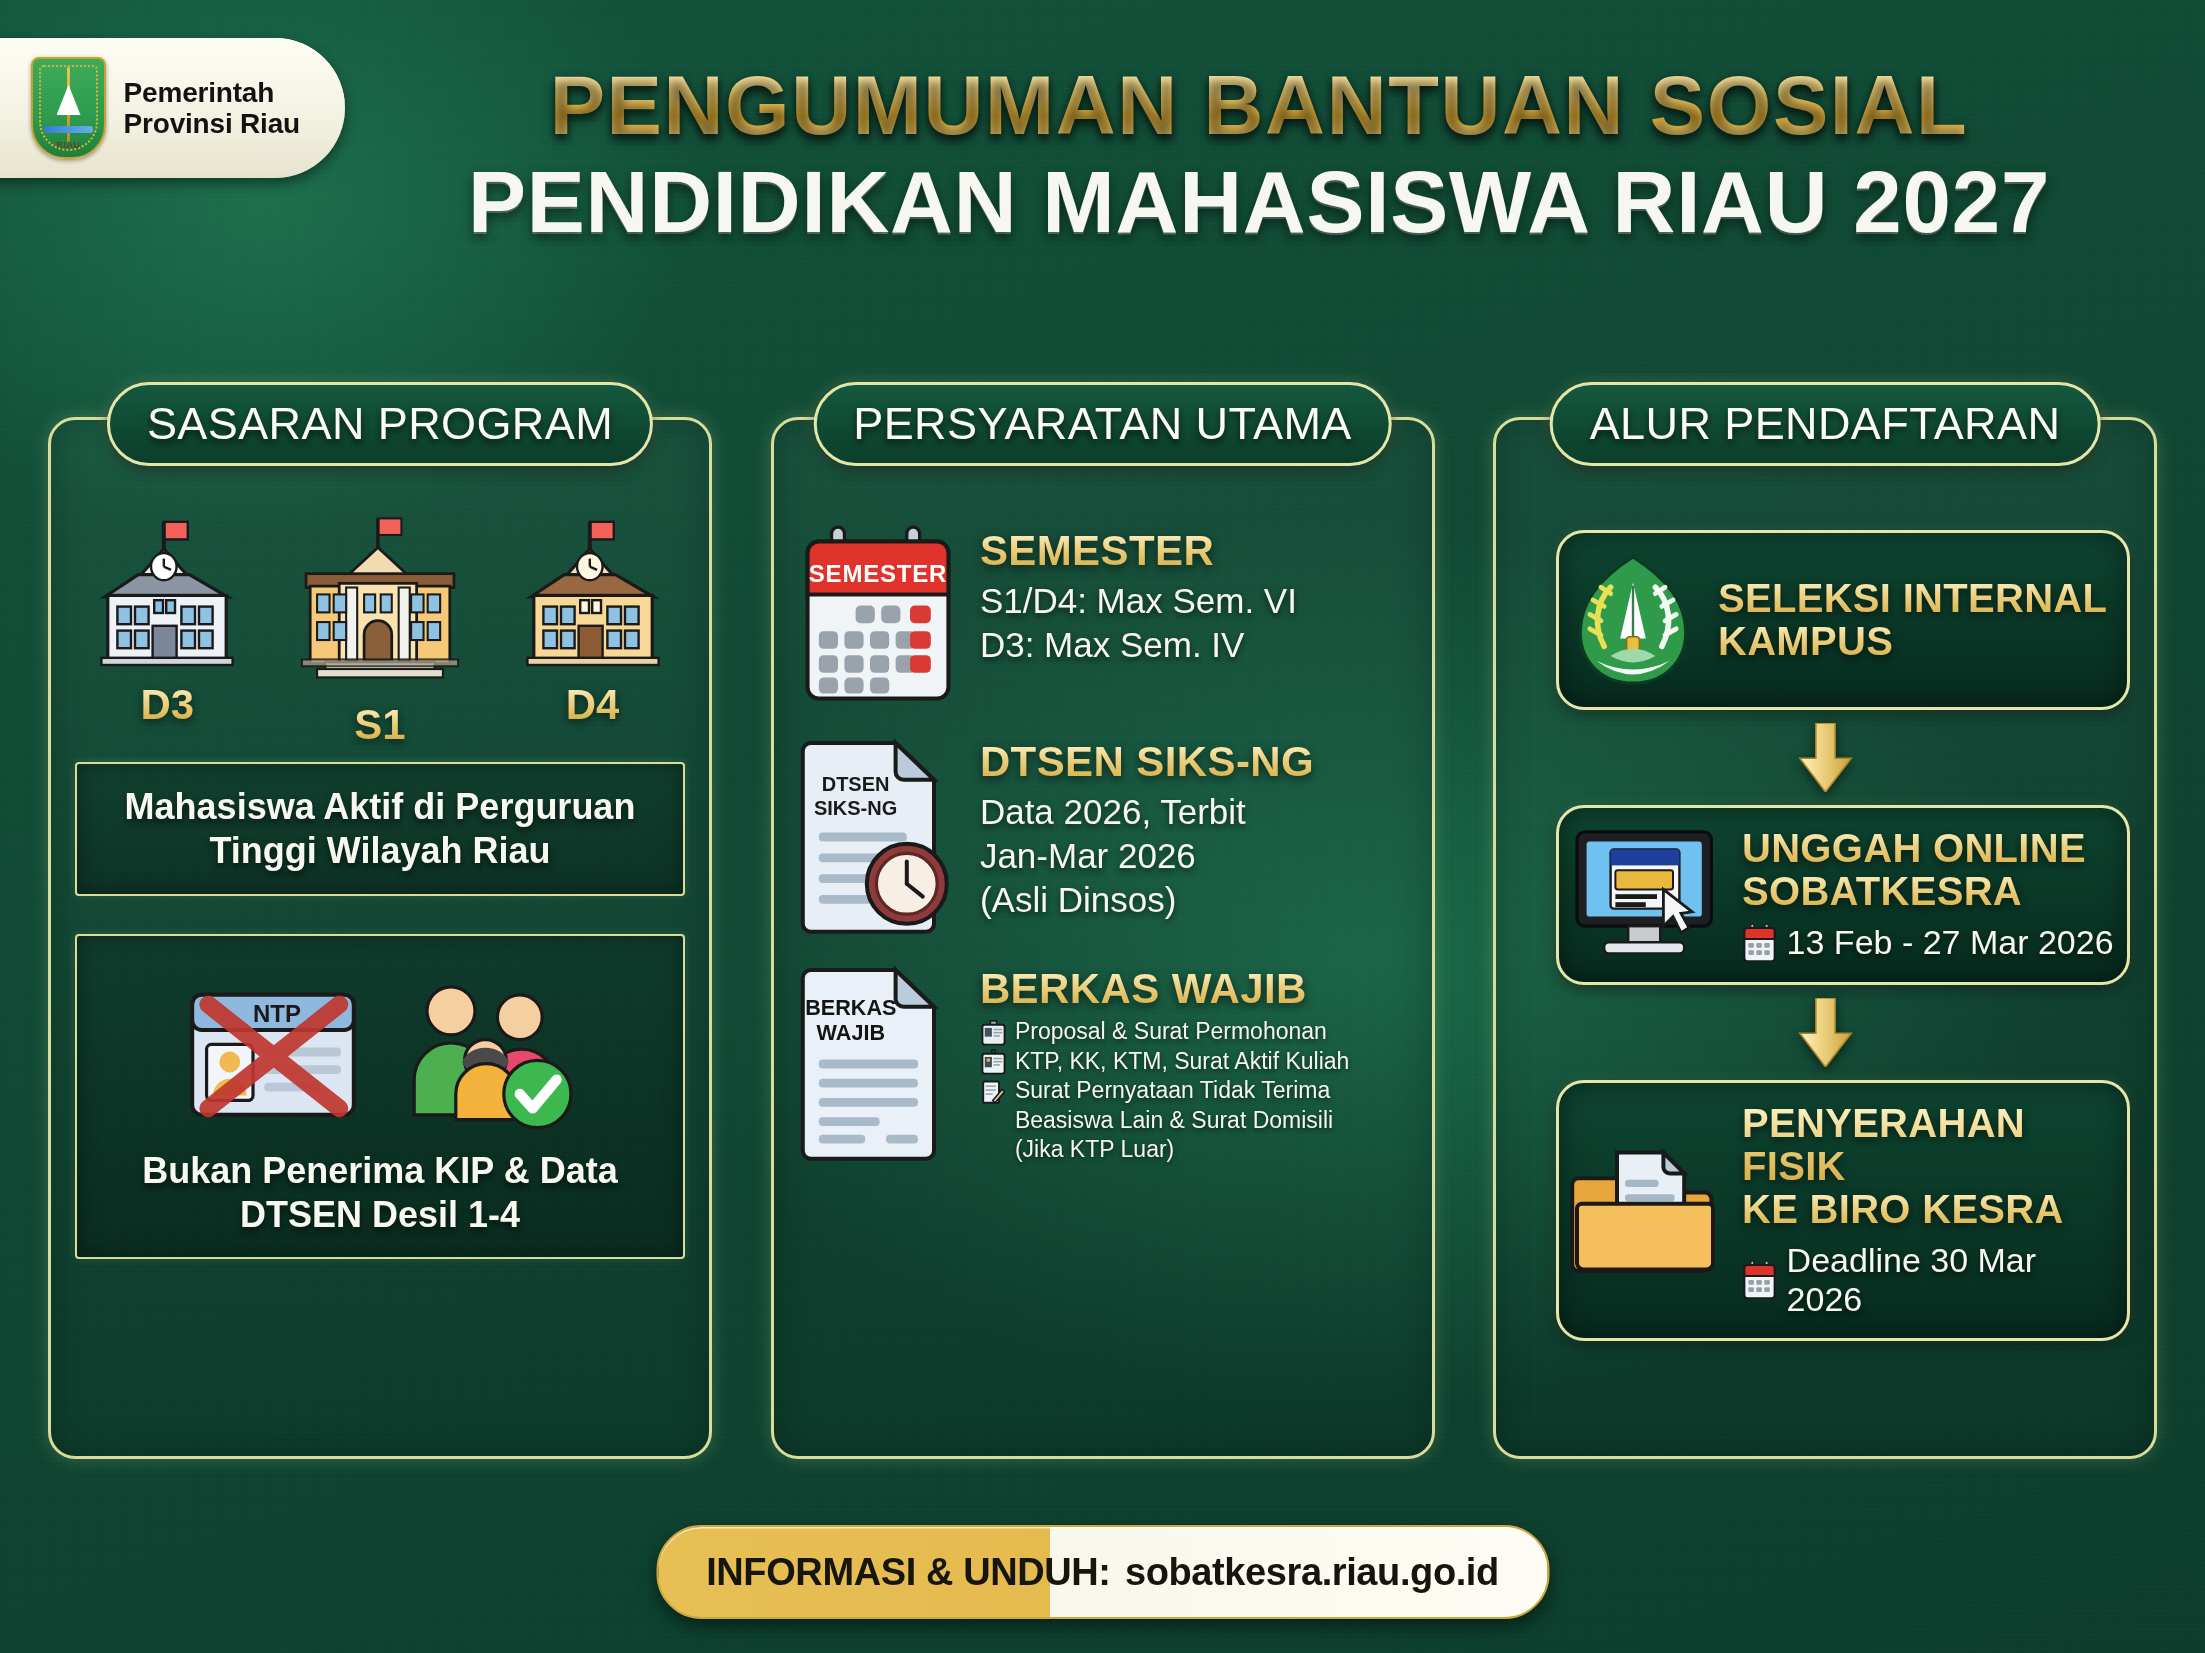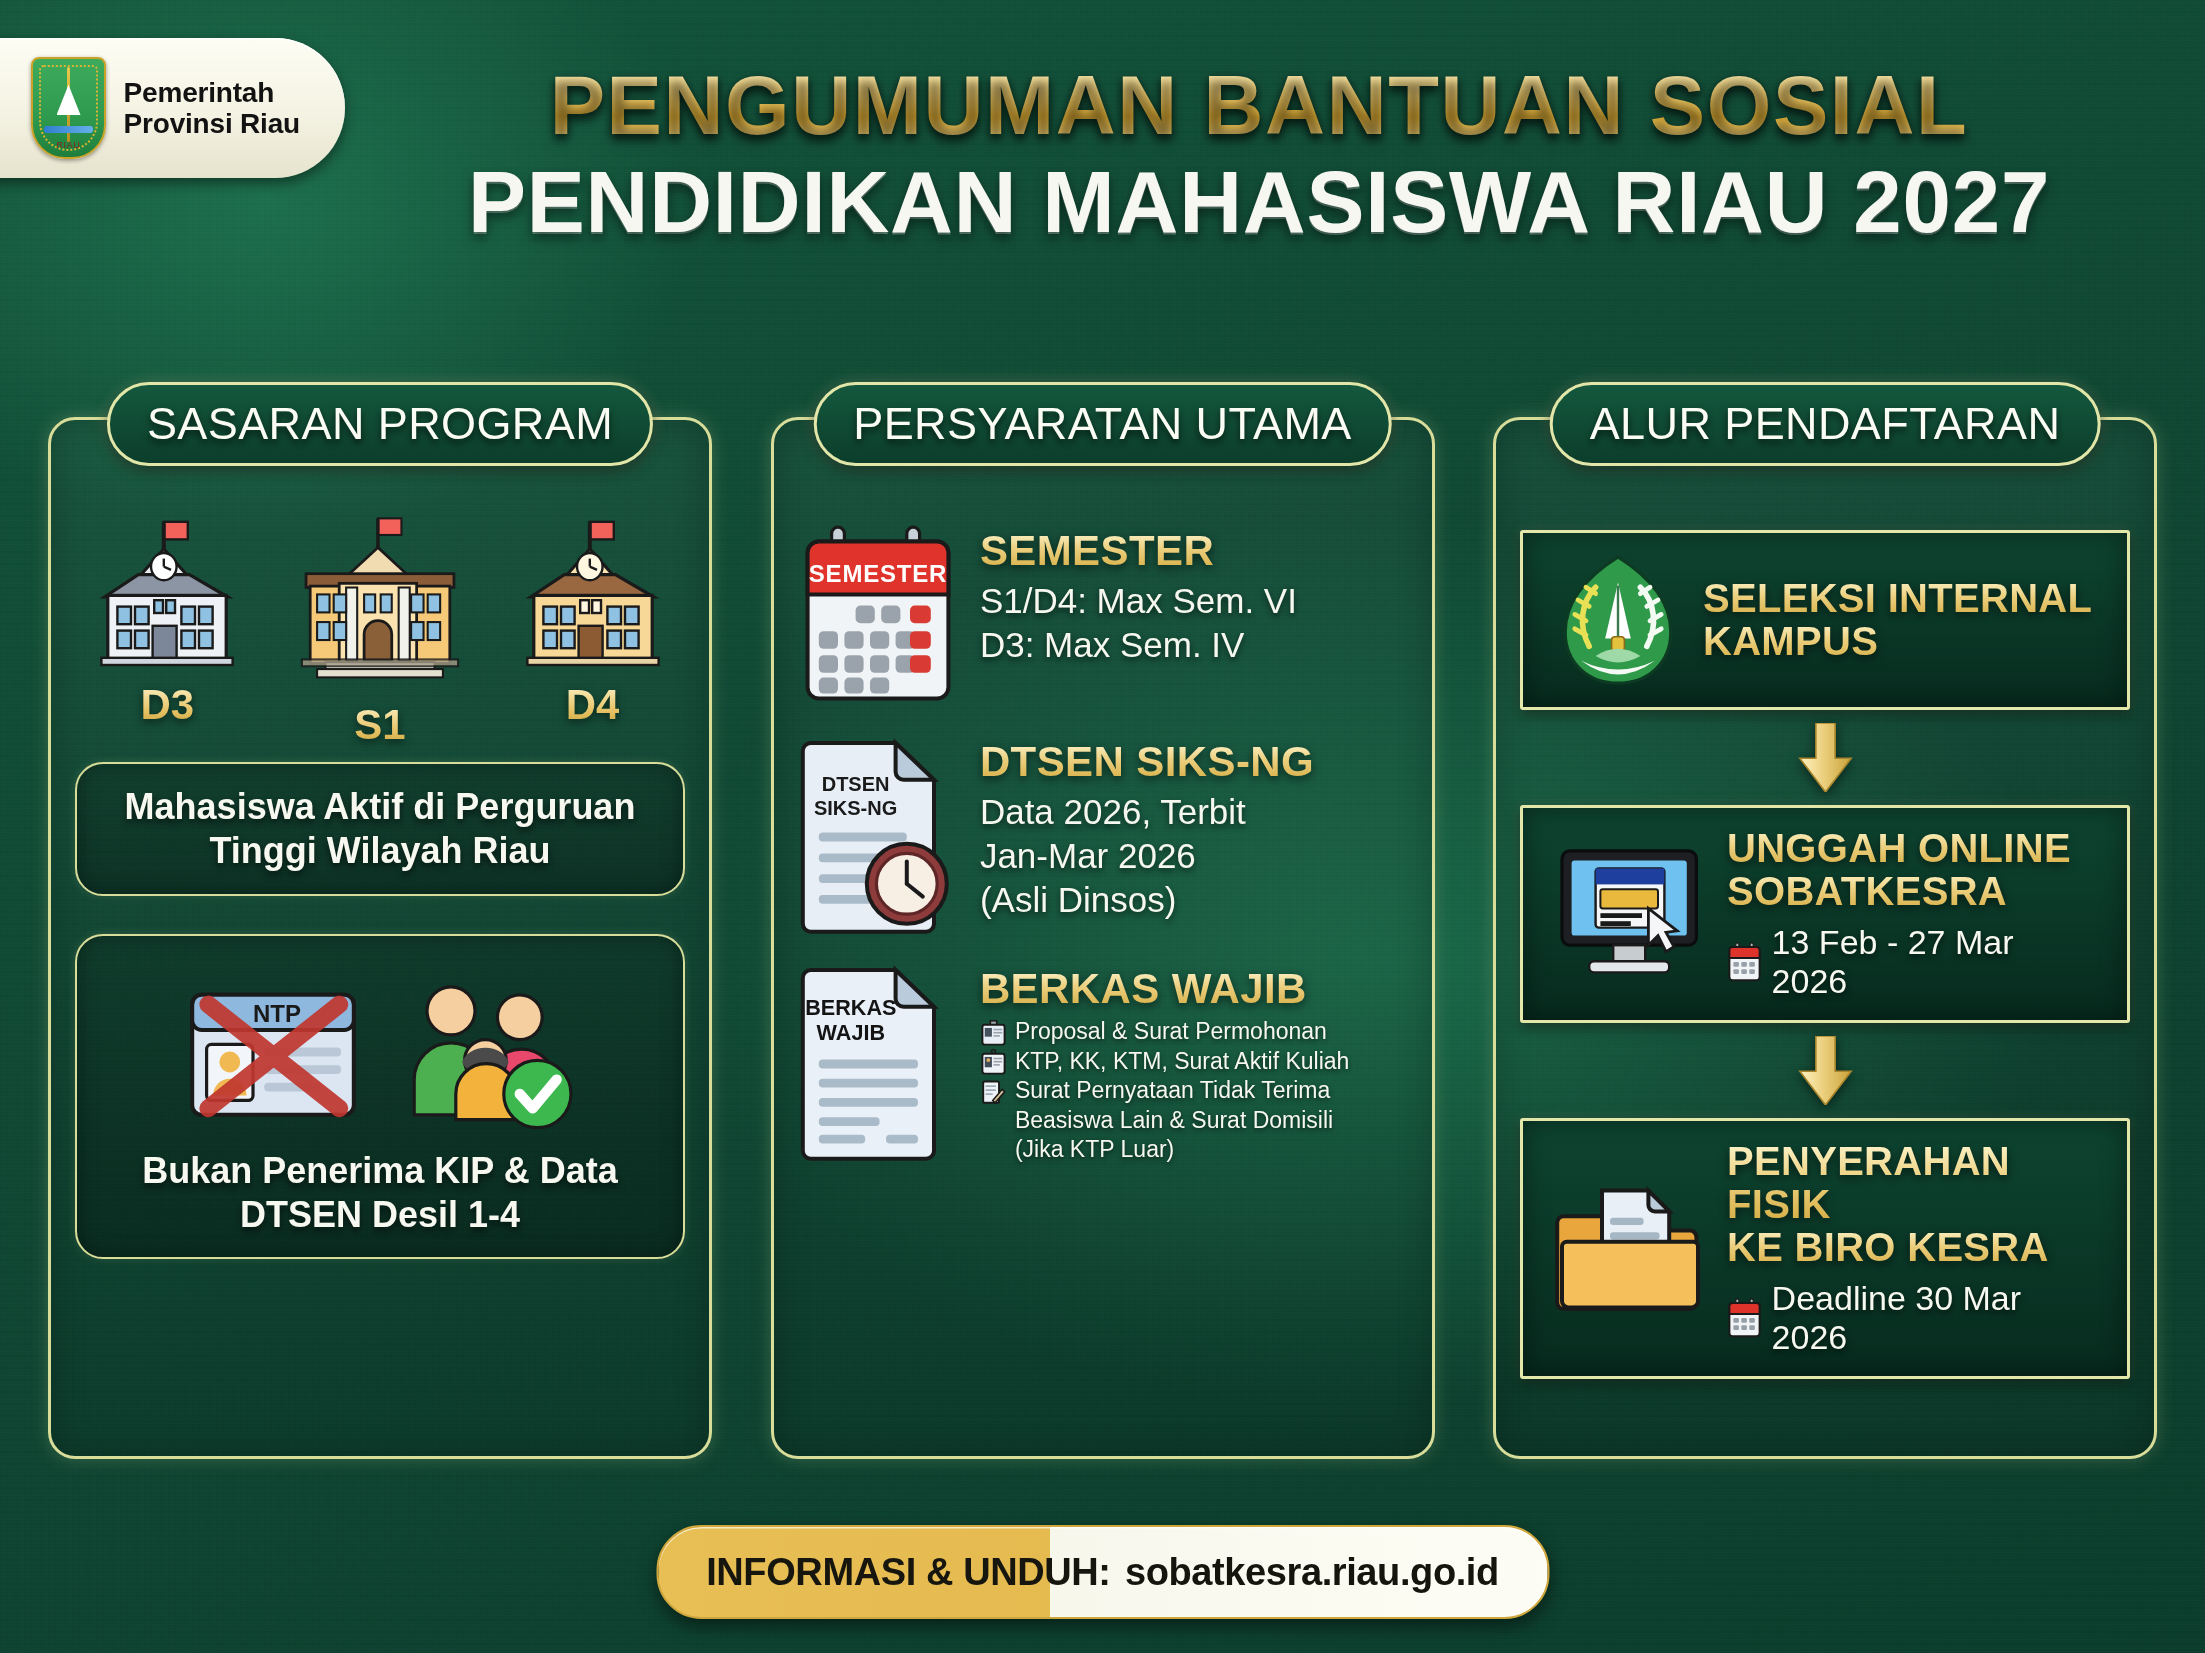--- a/index.html
+++ b/index.html
@@ -79,21 +79,21 @@
     white-space:nowrap;
     padding:13px 37px;border:3.2px solid #e2e6a8;border-radius:48px;
     background:linear-gradient(180deg,#14583e 0%,#0c3e2b 100%);
     box-shadow:0 4.8px 13px rgba(0,0,0,.5), 0 0 14.4px rgba(226,230,168,.25);
     font-size:45px;font-weight:normal;color:#fbfcf3;letter-spacing:0.4px;
     text-shadow:0 4px 7.2px rgba(0,0,0,.65);
   }
 
   
   .inner-box{
-    border:2.4px solid #d9dd9a;border-radius:28px;
+    border:2.4px solid #d9dd9a;border-radius:4px;
     background:linear-gradient(180deg, rgba(0,0,0,.16), rgba(0,0,0,.30));
     box-shadow:inset 0 0 21px rgba(0,0,0,.35), 0 0 9.6px rgba(217,221,154,.14);
     padding:21px 17.6px;text-align:center;
   }
   .inner-box .txt{font-size:36px;font-weight:bold;line-height:1.22;color:#f7f8f0;
     text-shadow:0 4px 7.2px rgba(0,0,0,.6);}
 
   
   .schools{display:flex;justify-content:space-around;height:232px;margin:14.4px 0 3.2px;}
   .school{display:flex;flex-direction:column;align-items:center;}
@@ -113,24 +113,24 @@
   .req-line{font-size:35px;line-height:1.26;color:#f6f7ef;font-weight:500;
     text-shadow:0 3.2px 6.4px rgba(0,0,0,.6);}
   .berkas-item{display:flex;align-items:flex-start;gap:8px;font-size:23px;line-height:1.28;
     color:#f6f7ef;font-weight:500;text-shadow:0 2.4px 4.8px rgba(0,0,0,.6);}
   .berkas-cont{font-size:23px;line-height:1.28;color:#f6f7ef;font-weight:500;
     text-shadow:0 2.4px 4.8px rgba(0,0,0,.6);padding-left:35px;}
 
   
   .step{
     display:flex;align-items:center;gap:21px;
-    border:3.2px solid #e3e7a9;border-radius:3px;
+    border:3.2px solid #e3e7a9;border-radius:28px;
     background:linear-gradient(180deg,#0e4531 0%,#072b1e 100%);
     box-shadow:0 4px 13px rgba(0,0,0,.5), inset 0 0 27px rgba(0,0,0,.45), 0 0 11.2px rgba(227,231,169,.16);
-    padding:19px 31px;min-height:151px;box-sizing:border-box;
+    padding:19px 10px;min-height:151px;box-sizing:border-box;margin-left:36px;
   }
   .step-title{font-size:40px;font-weight:bold;line-height:1.08;letter-spacing:0.3px;
     background:linear-gradient(180deg,#fff7cf 0%,#ecd07f 45%,#d4ab40 100%);
     -webkit-background-clip:text;background-clip:text;color:transparent;
     filter:drop-shadow(0 3.2px 4.8px rgba(0,0,0,.6));}
   .step-date{display:flex;align-items:center;gap:9.6px;margin-top:9.6px;
     font-size:34px;font-weight:normal;color:#f7f8f0;text-shadow:0 3.2px 6.4px rgba(0,0,0,.65);}
   .arrow{width:100%;display:flex;justify-content:center;margin:13px 0;}
   .arrow svg{filter:drop-shadow(0 3.2px 5.6px rgba(0,0,0,.55));}
 

